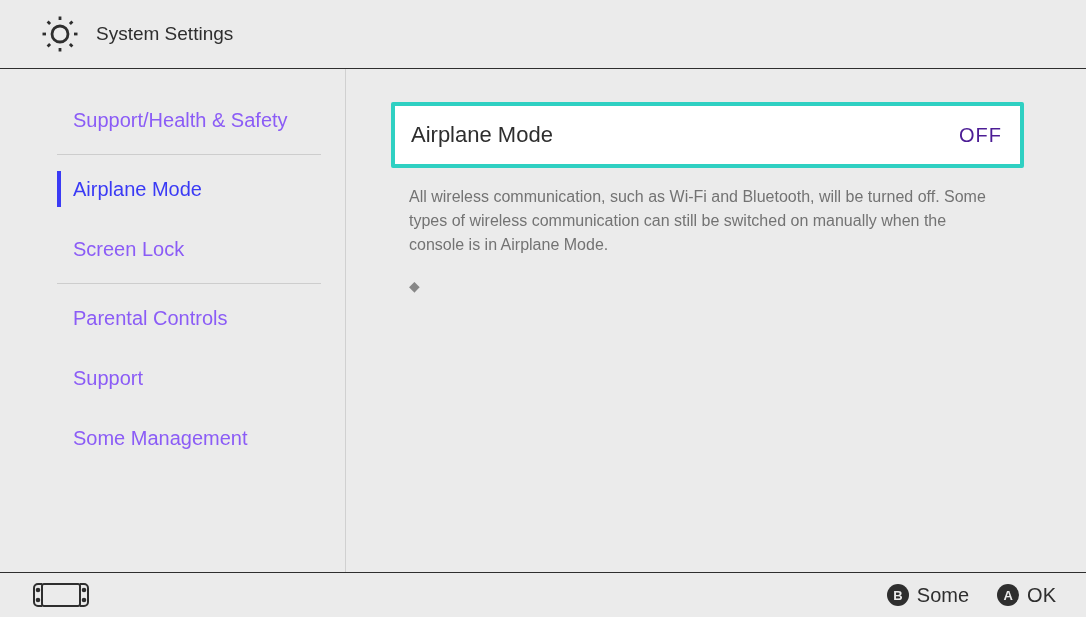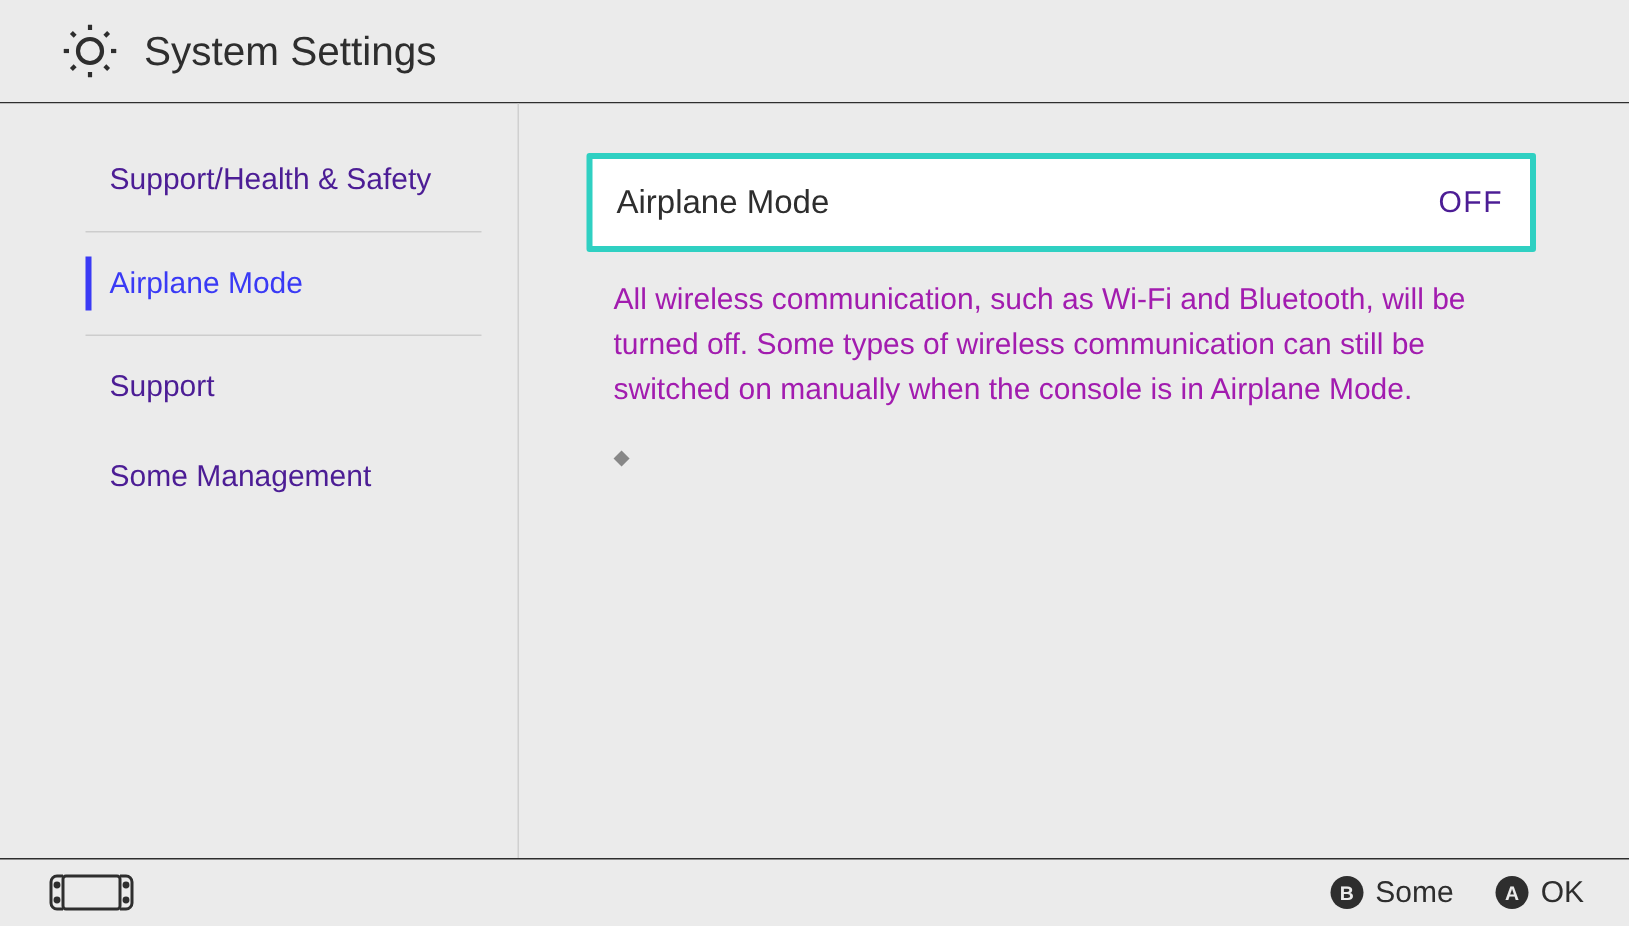--- a/index.html
+++ b/index.html
@@ -21,21 +21,21 @@
       align-items: center;
       padding-left: 42px;
       border-bottom: 1px solid #2e2e2e;
     }
     .header-icon {
       width: 36px;
       height: 36px;
       margin-right: 18px;
     }
     .header-title {
-      font-size: 27px;
+      font-size: 19px;
       font-weight: 400;
       color: #2e2e2e;
     }
     .content {
       display: flex;
       height: calc(100% - 69px - 45px);
     }
     .sidebar {
       width: 346px;
       background: #ebebeb;
@@ -50,21 +50,21 @@
       padding-top: 4px;
     }
     .sidebar-group:last-child {
       border-bottom: none;
     }
     .sidebar-item {
       height: 60px;
       display: flex;
       align-items: center;
       font-size: 20px;
-      color: #4c1d95;
+      color: #8b5cf6;
       cursor: pointer;
       margin-left: -57px;
       padding-left: 73px;
       position: relative;
     }
     .sidebar-item.selected {
       color: #3a3af5;
     }
     .sidebar-item.selected::before {
       content: "";
@@ -102,22 +102,22 @@
       font-size: 20px;
       color: #4c1d95;
       letter-spacing: 1px;
     }
     .description {
       padding-left: 18px;
       padding-right: 20px;
       margin-top: 17px;
     }
     .description-text {
-      font-size: 20px;
-      color: #a21caf;
+      font-size: 16px;
+      color: #737373;
       line-height: 1.5;
     }
     .description-note {
       font-size: 16px;
       color: #878787;
       margin-top: 18px;
       display: flex;
       align-items: flex-start;
     }
     .note-diamond {
@@ -192,22 +192,28 @@
   <nav class="sidebar">
     <div class="sidebar-group">
       <div class="sidebar-item">
         <span>Support/Health &amp; Safety</span>
       </div>
     </div>
     <div class="sidebar-group">
       <div class="sidebar-item selected">
         <span>Airplane Mode</span>
       </div>
+      <div class="sidebar-item">
+        <span>Screen Lock</span>
+      </div>
     </div>
     <div class="sidebar-group">
+      <div class="sidebar-item">
+        <span>Parental Controls</span>
+      </div>
       <div class="sidebar-item">
         <span>Support</span>
       </div>
       <div class="sidebar-item">
         <span>Some Management</span>
       </div>
     </div>
   </nav>
 
   <main class="main">

